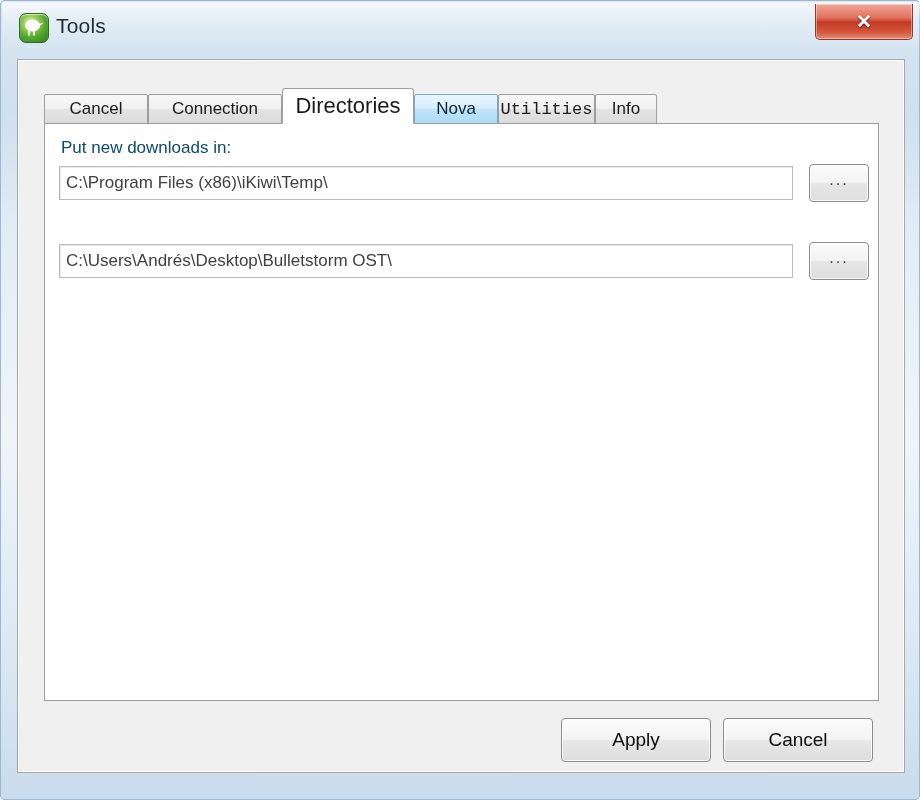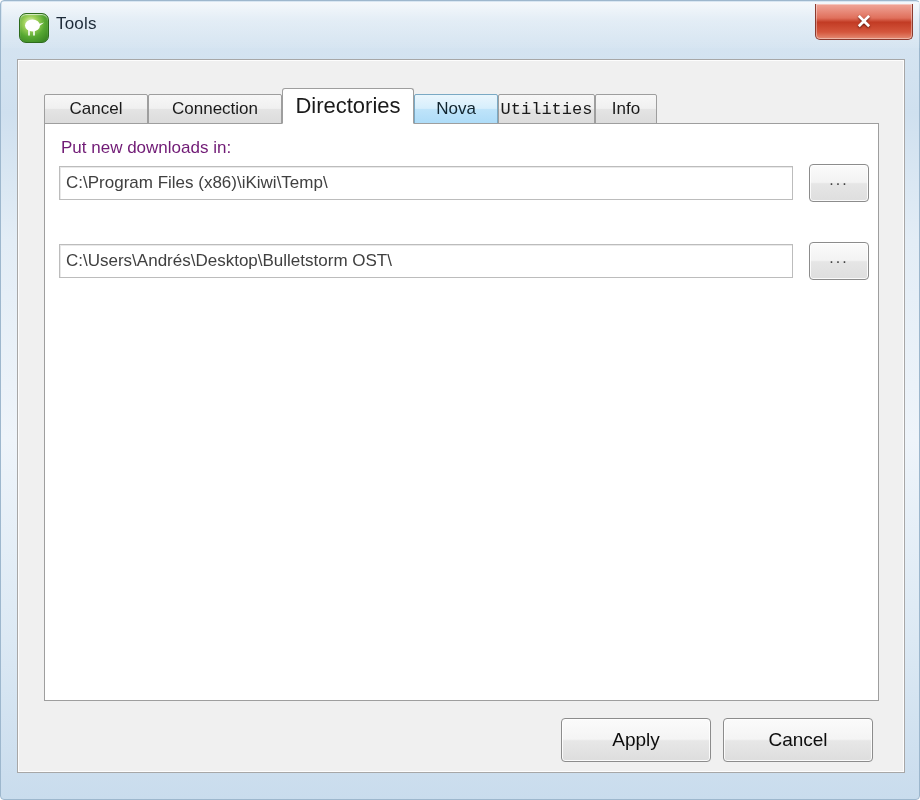--- a/index.html
+++ b/index.html
@@ -57,21 +57,21 @@
     border-radius: 7px;
     background: radial-gradient(circle at 38% 32%, #eaf7d8 0%, #9fd15a 26%, #57a832 55%, #2f7a1d 100%);
     border: 1px solid #2d6b1c;
     box-shadow: inset 0 1px 1px rgba(255,255,255,0.7);
     overflow: hidden;
   }
   #app-icon svg { display: block; }
   #window-title {
     position: absolute;
     left: 55px; top: 13px;
-    font-size: 17px;
+    font-size: 21px;
     color: #1d2a38;
     letter-spacing: 0.2px;
     white-space: nowrap;
   }
 
   
   #close-button {
     position: absolute;
     right: 8px; top: 3px;
     width: 96px; height: 35px;
@@ -160,21 +160,21 @@
     height: 578px;
     box-sizing: border-box;
     background: #ffffff;
     border: 1px solid #9e9e9e;
   }
 
   
   .field-label {
     position: absolute;
     font-size: 17px;
-    color: #701a75;
+    color: #0c4a6e;
     white-space: nowrap;
   }
   .path-input {
     position: absolute;
     box-sizing: border-box;
     height: 34px;
     background: #ffffff;
     border: 1px solid #bcbcbc;
     box-shadow: inset 1px 1px 0 #e9e9e9;
     font-family: "Liberation Sans", sans-serif;

